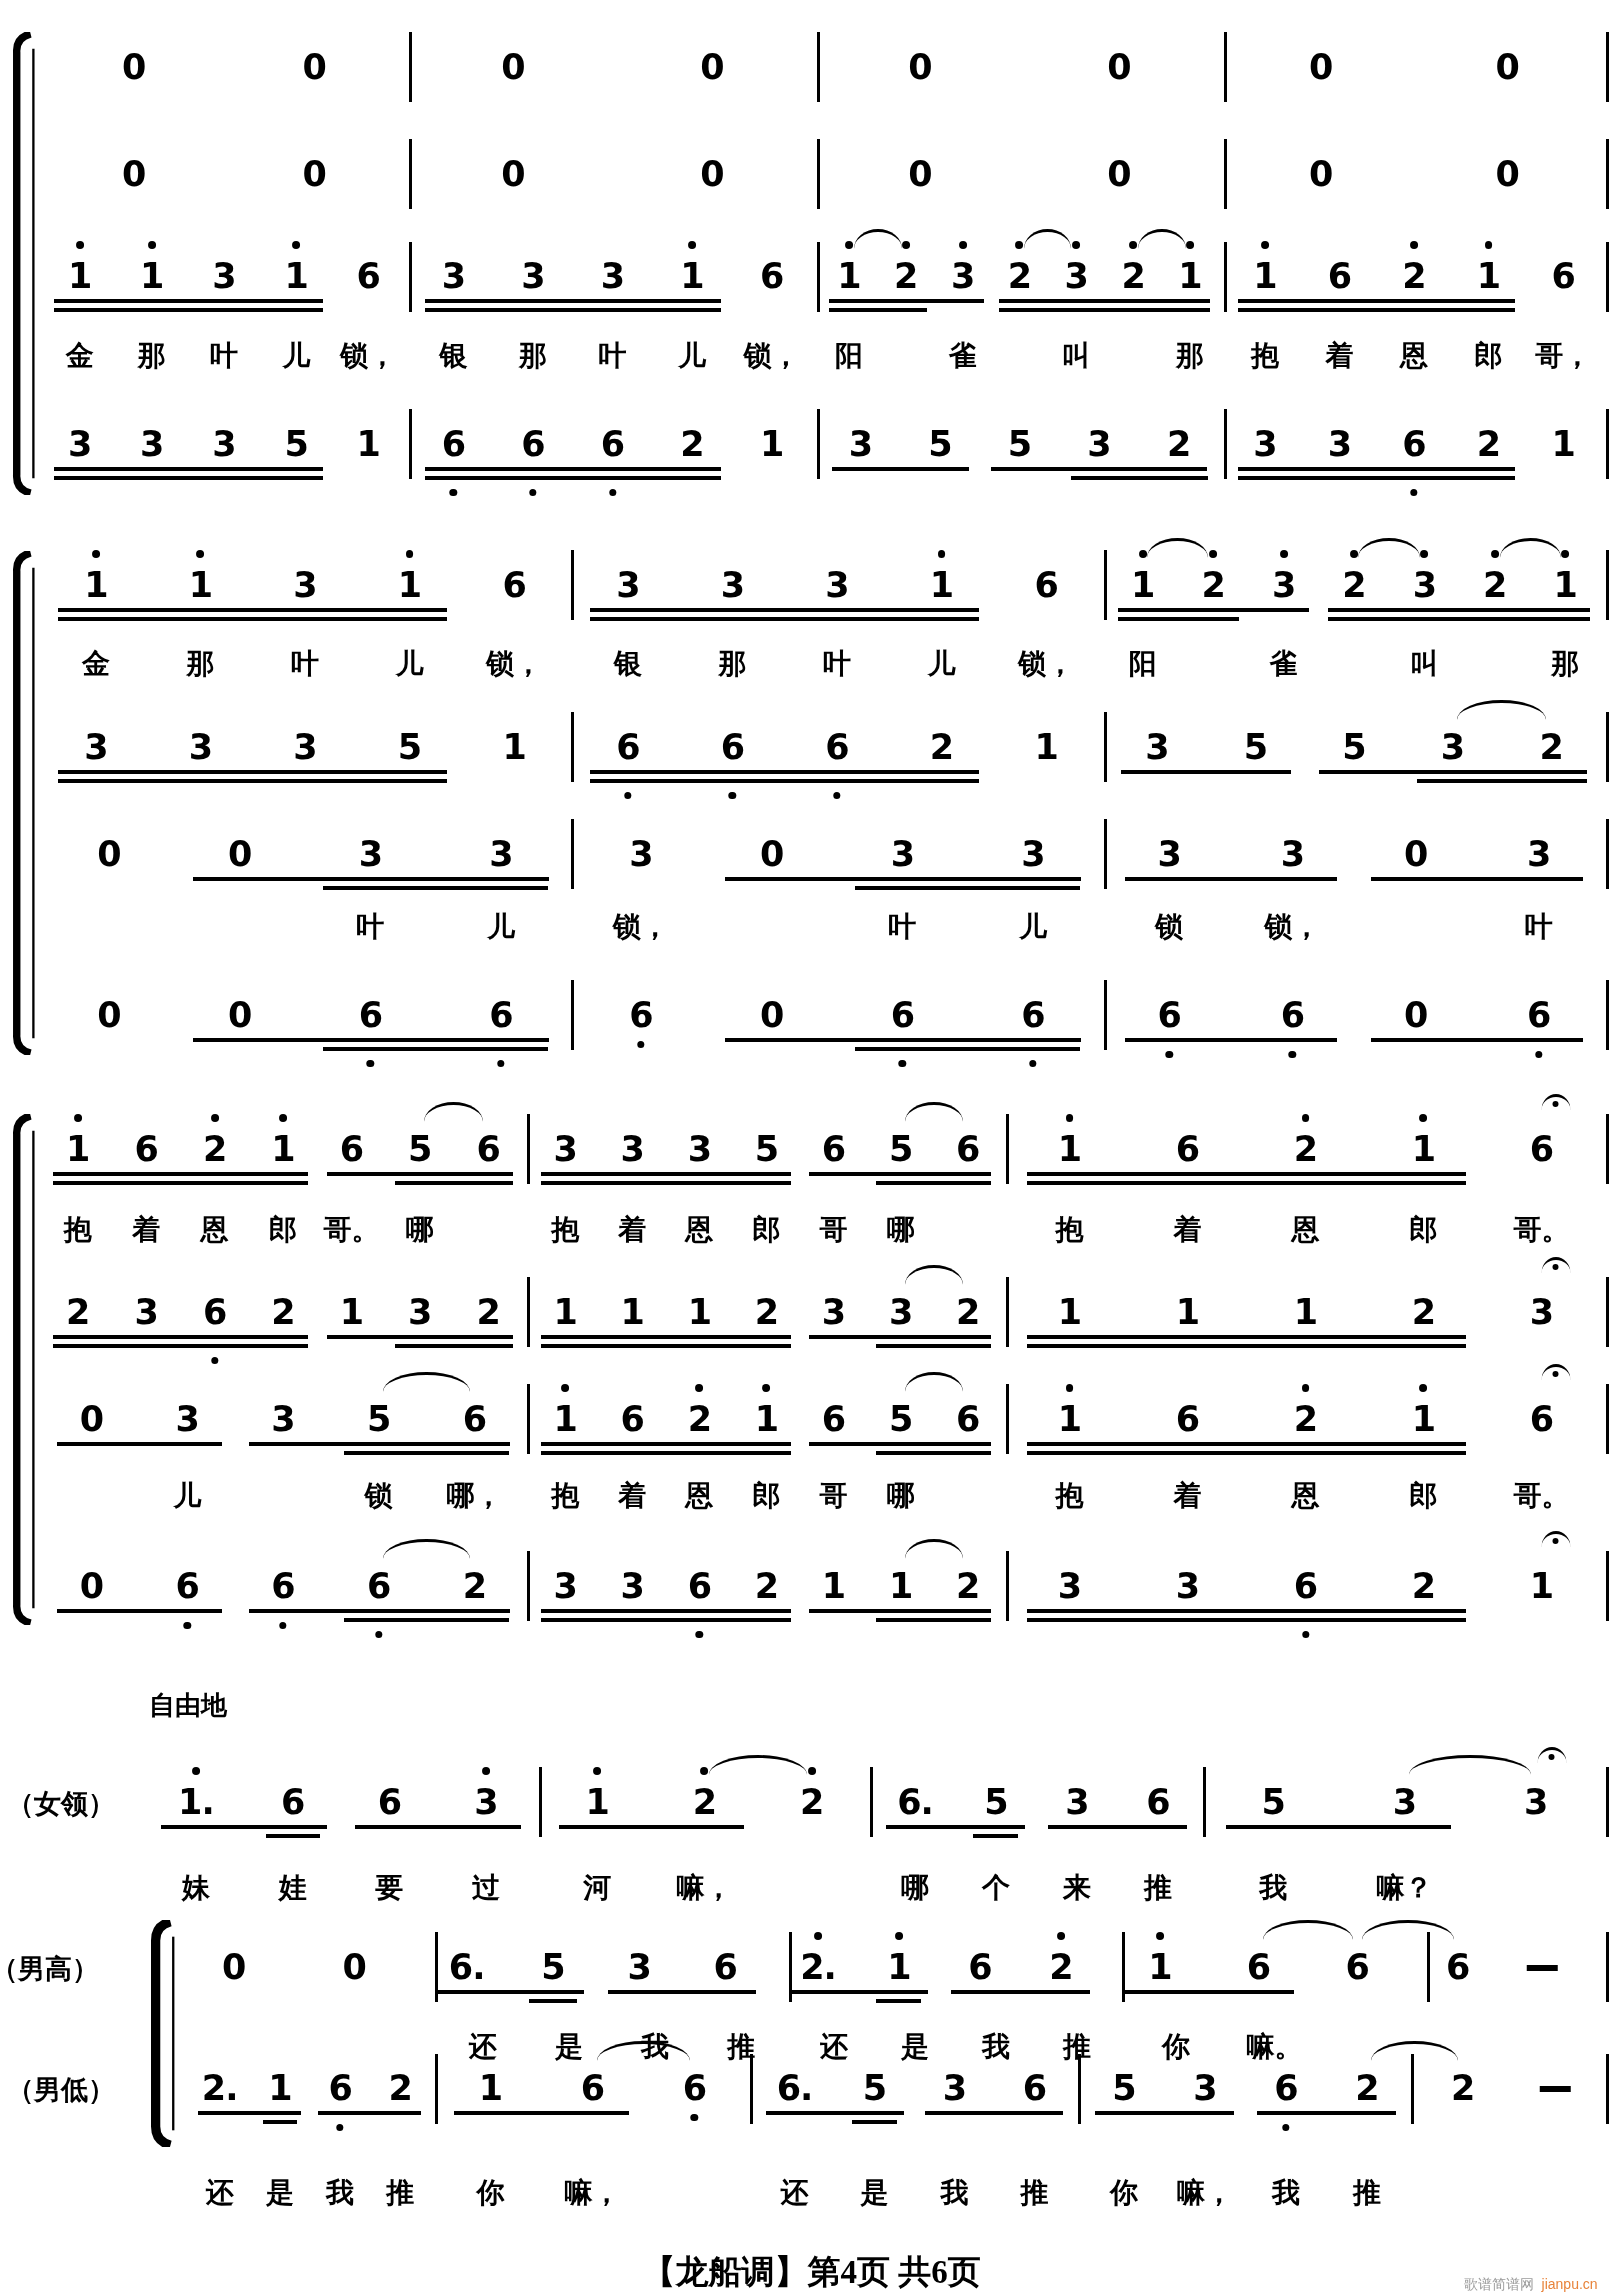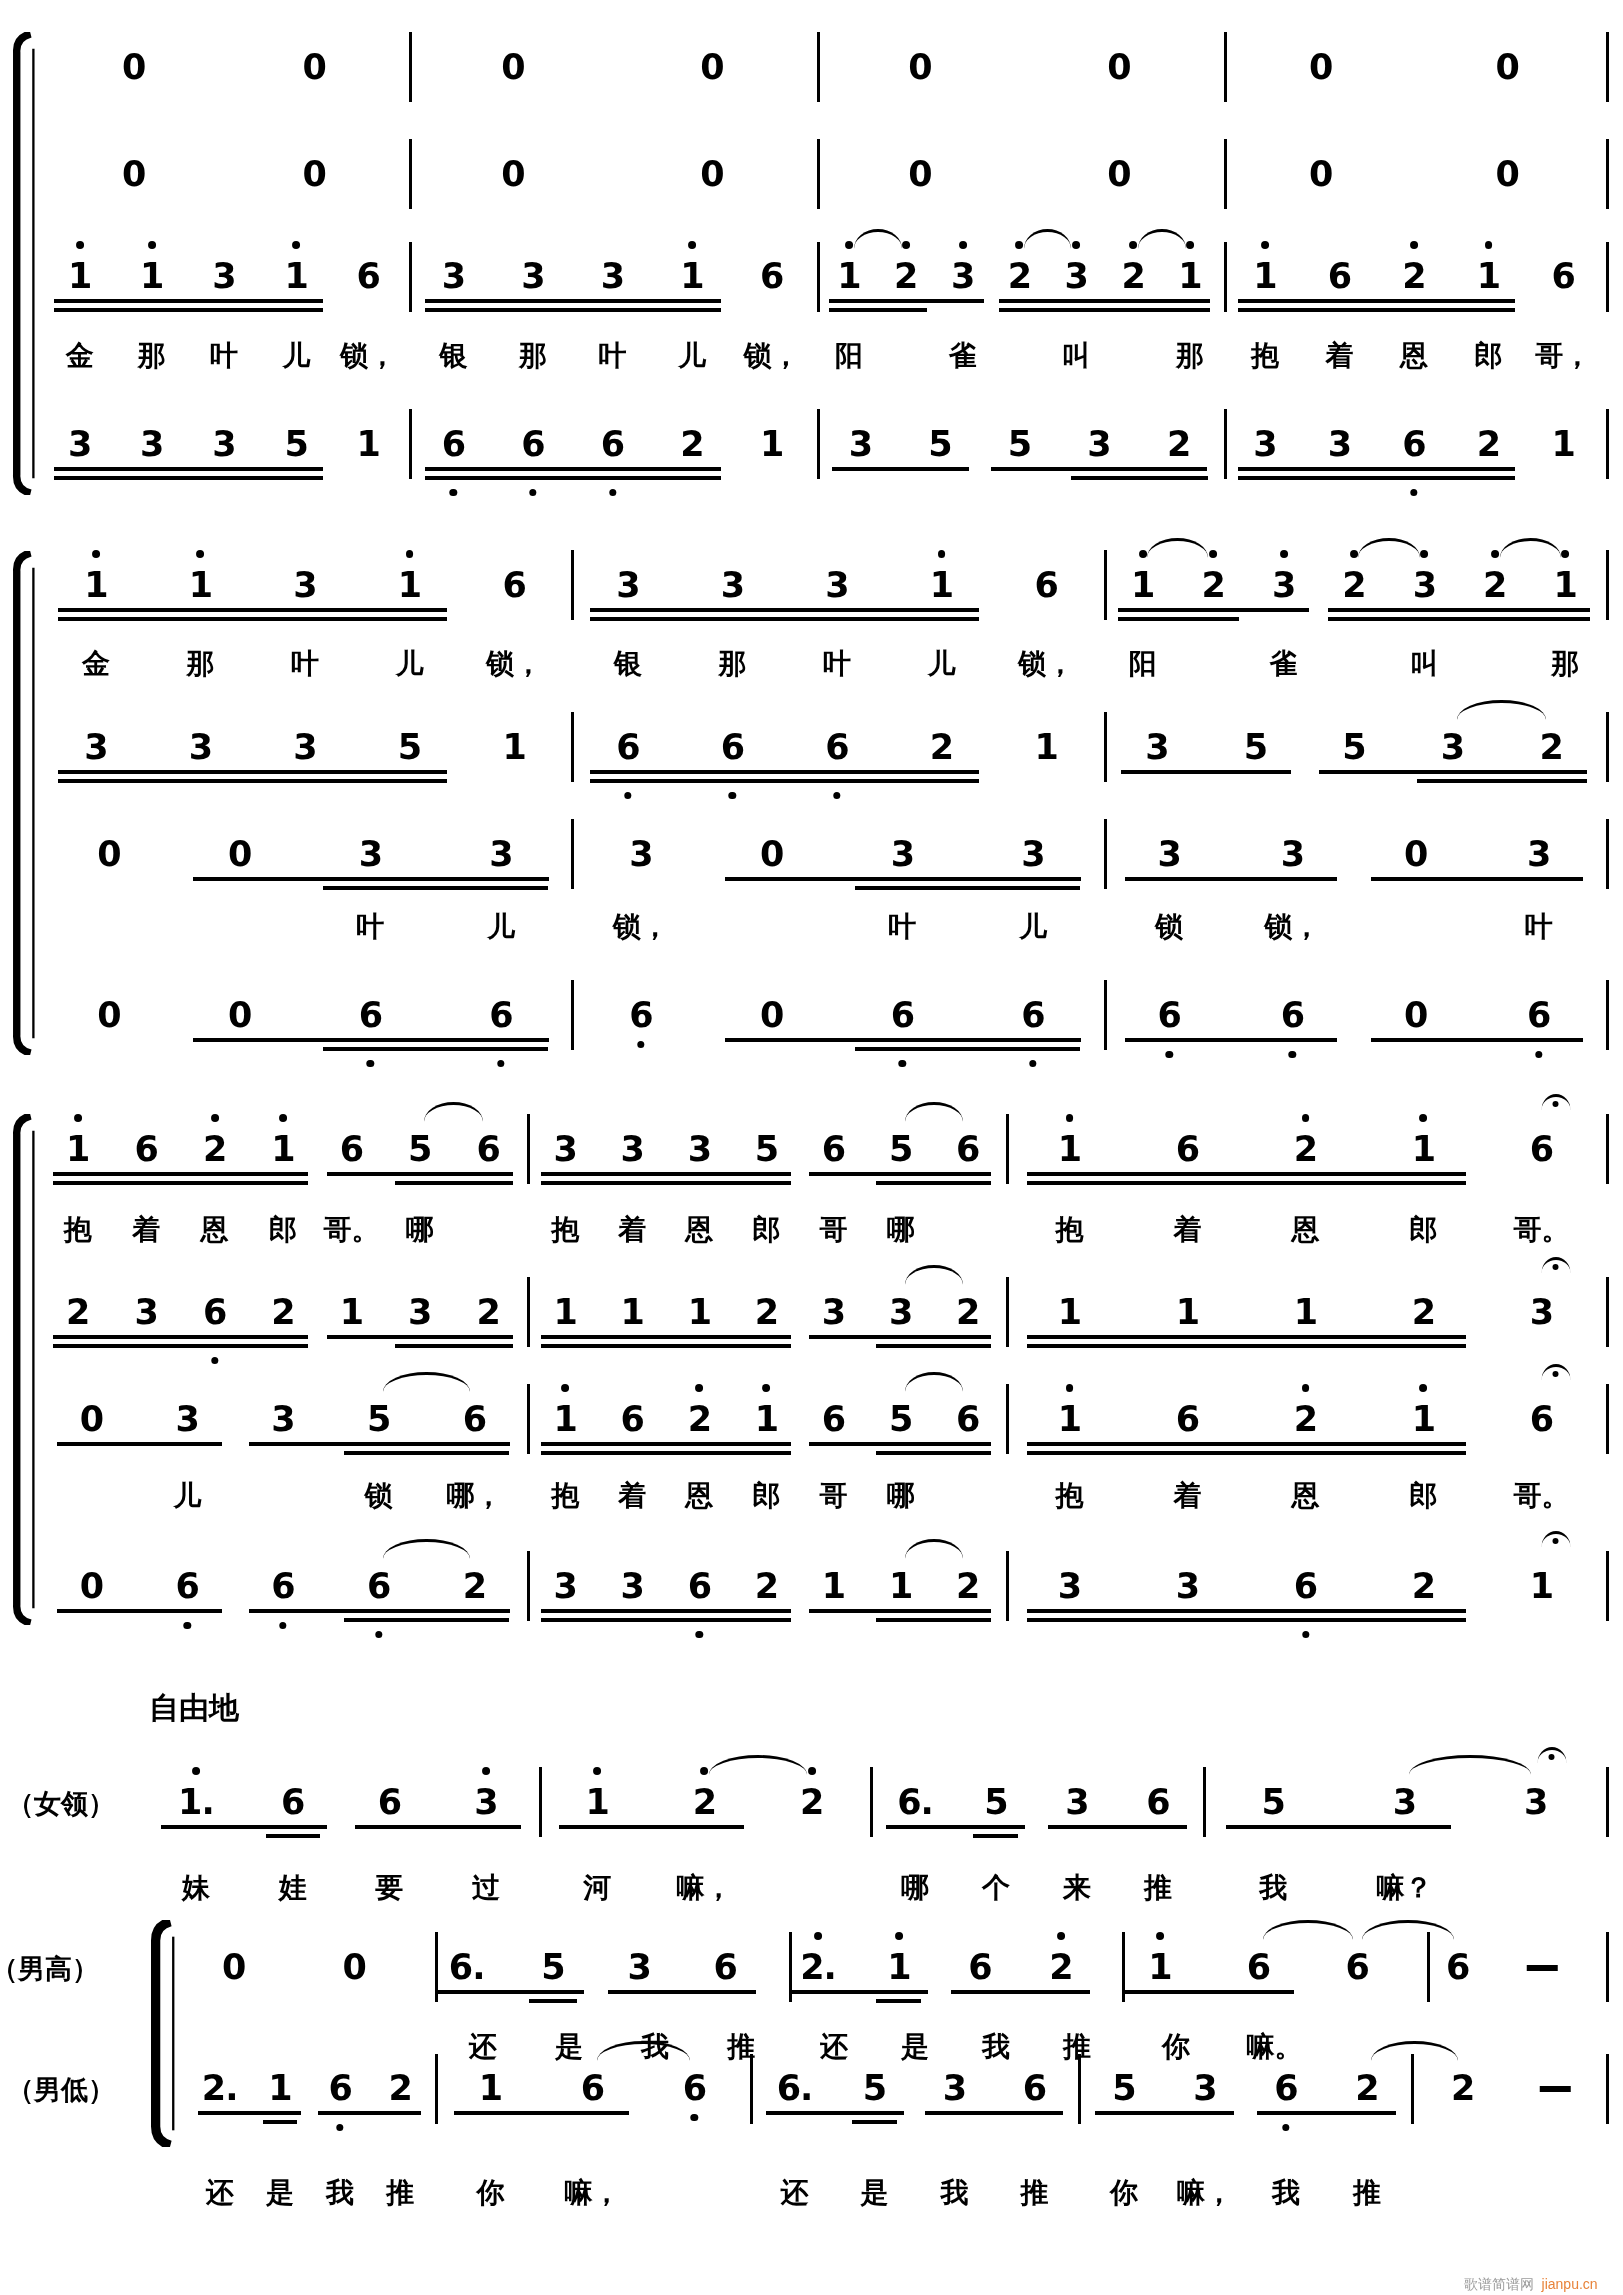--- a/index.html
+++ b/index.html
@@ -14,21 +14,21 @@
   .dot-b{position:absolute;left:50%;width:7.4px;height:7.4px;border-radius:50%;background:#000;transform:translateX(-50%);}
   .beam{position:absolute;height:4.2px;background:#000;}
   .arc{position:absolute;height:16.7px;border-top:3.2px solid #000;border-radius:100% 100% 0 0 / 200% 200% 0 0;}
   .fermata{position:absolute;width:29px;height:14px;transform:translateX(-50%);}
   .fermata .fa{position:absolute;left:0;top:0;width:100%;height:13px;border-top:3.7px solid #000;border-radius:50% 50% 0 0/100% 100% 0 0;}
   .fermata .fd{position:absolute;left:50%;top:7.4px;width:6px;height:6px;border-radius:50%;background:#000;transform:translateX(-50%);}
   .bar{position:absolute;width:2.8px;background:#000;}
   .lcell{flex:1;text-align:center;font-size:28px;line-height:30.5px;font-weight:bold;
          font-family:"Liberation Serif","DejaVu Serif",serif;}
   .vlabel{position:absolute;font-size:27px;font-weight:bold;font-family:"Liberation Serif","DejaVu Serif",serif;}
-  #tempo{position:absolute;font-size:30px;font-weight:bold;font-family:"Liberation Serif","DejaVu Serif",serif;}
+  #tempo{position:absolute;font-size:26px;font-weight:bold;font-family:"Liberation Serif","DejaVu Serif",serif;}
   #footer{position:absolute;left:0;width:100%;text-align:center;font-size:33px;font-weight:bold;
           font-family:"Liberation Serif","DejaVu Serif",serif;}
   #watermark{position:absolute;font-size:14px;font-family:"Liberation Sans","DejaVu Sans",sans-serif;}
   .brace{position:absolute;}
 </style>
 </head>
 <body>
 
 <div id="page">
   <div id="tempo" style="left: 149px; top: 1688px;">自由地</div>
@@ -1179,20 +1179,21 @@
         </div><div class="measure" style="width: 333px;">
           <div class="lcell">你</div>
           <div class="lcell">嘛，</div>
           <div class="lcell">我</div>
           <div class="lcell">推</div>
         </div><div class="measure" style="width: 194px;">
           <div class="lcell"></div>
           <div class="lcell"></div>
         </div></div>
     </div>
+  <div id="footer" style="top: 2250px;">【龙船调】第4页 共6页</div>
   <div id="watermark" style="left: 1464px; top: 2276px;">
     <span id="wm-site" style="color: rgb(154, 154, 154);">歌谱简谱网</span>
     <span id="wm-domain" style="color: rgb(232, 131, 58); margin-left: 3.7px;">jianpu.cn</span>
   </div>
 <svg width="42" height="463" class="brace" style="left: 11px; top: 32px;" viewBox="0 0 90 1000">
       <path d="M 42 4 Q 10 12 12 44 L 12 956 Q 10 988 42 996" fill="none" stroke="#000" stroke-width="16"></path>
       <path d="M 48 36 L 48 964" stroke="#000" stroke-width="5"></path>
     </svg>
     <div class="bar" style="left: 409px; top: 32px; height: 70px;"></div>
     <div class="bar" style="left: 817px; top: 32px; height: 70px;"></div>

